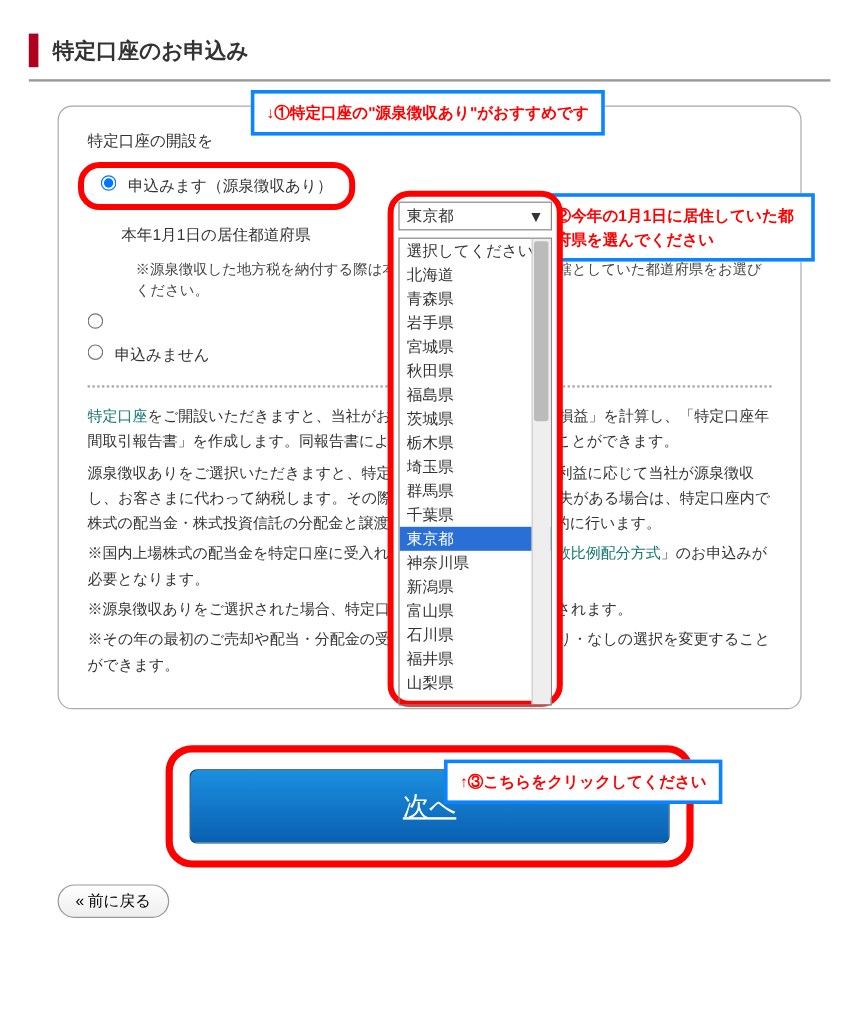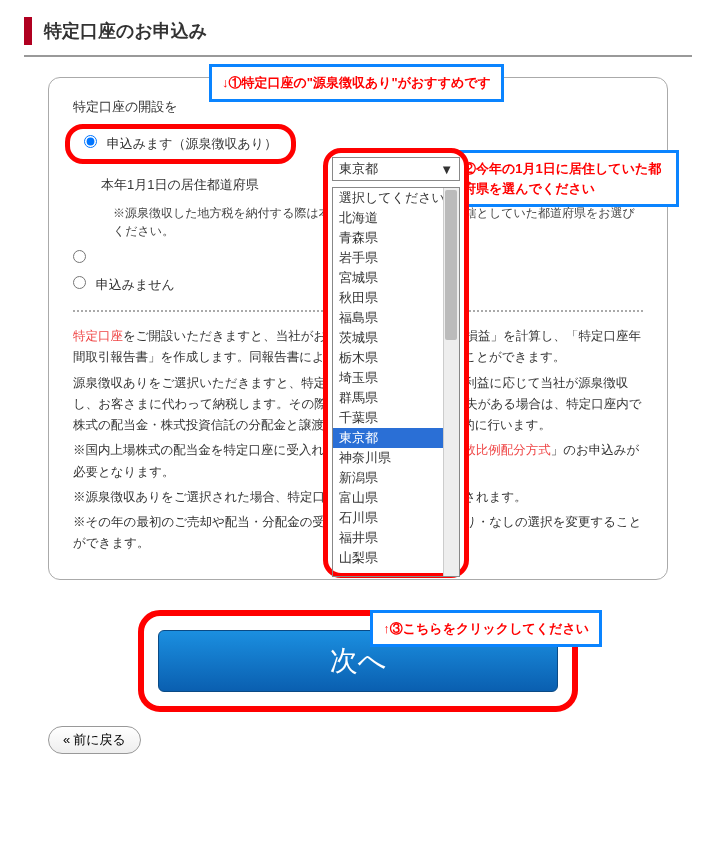--- a/index.html
+++ b/index.html
@@ -1,45 +1,45 @@
 <!DOCTYPE html>
 <html><head>
 <meta charset="utf-8">
 <style>
 * { margin: 0; padding: 0; box-sizing: border-box; }
 body { font-family: "Hiragino Sans", "Meiryo", sans-serif; font-size: 13px; color: #333; background: #fff; width: 716px; }
-.page { padding: 17px 24px; }
+.page { padding: 28px 24px; }
 .title-bar { display: flex; align-items: center; border-bottom: 2px solid #999; padding-bottom: 10px; margin-bottom: 20px; }
 .title-accent { width: 8px; height: 28px; background: #b00020; margin-right: 12px; }
 .title-text { font-size: 18px; font-weight: bold; }
 .panel { border: 1px solid #aaa; border-radius: 12px; padding: 20px 24px; margin: 0 24px 30px; position: relative; }
 .annot { border: 3px solid #0a84ff; color: #f00; font-weight: bold; font-size: 13px; padding: 6px 10px; display: inline-block; background: #fff; line-height: 1.5; }
 .annot-1 { position: absolute; top: -14px; left: 160px; }
 .annot-2 { position: absolute; top: 72px; right: -12px; width: 242px; }
-.annot-3 { position: absolute; top: 0; right: 66px; }
+.annot-3 { position: absolute; top: 12px; right: 66px; }
 .redbox { border: 5px solid #f00; border-radius: 18px; }
 .opt-wrap { display: inline-block; padding: 6px 14px; margin: 8px 17px 12px -8px; }
 .opt-line { margin: 10px 0; }
 .opt-line input { margin-right: 6px; }
 .sub { margin-left: 28px; margin-bottom: 10px; }
 .sub-label { display: inline-block; }
 .note { font-size: 12px; color: #444; margin: 4px 0 8px 40px; line-height: 1.5; }
 .dd-box { position: absolute; top: 70px; left: 274px; width: 146px; height: 430px; border: 5px solid #f00; border-radius: 18px; padding: 4px; background: #fff; z-index: 5; }
 .dd-sel { display: flex; justify-content: space-between; align-items: center; border: 1px solid #888; padding: 2px 6px; font-size: 13px; background: #fff; }
 .dd-list { border: 1px solid #888; height: 390px; overflow: hidden; margin-top: 6px; position: relative; }
 .dd-item { padding: 1px 6px; font-size: 13px; white-space: nowrap; }
 .dd-item.selected { background: #2a6fd6; color: #fff; }
 .dd-scroll { position: absolute; right: 0; top: 0; width: 16px; height: 100%; background: #eee; border-left: 1px solid #ccc; }
 .dd-thumb { position: absolute; right: 2px; top: 2px; width: 12px; height: 150px; background: #bbb; border-radius: 2px; }
 .info { border-top: 2px dotted #aaa; margin-top: 16px; padding-top: 14px; line-height: 1.7; font-size: 12.5px; }
 .info p { margin-bottom: 4px; }
-.link { color: #ef4444; }
+.link { color: #0f766e; }
 .btn-area { position: relative; margin: 0 24px; padding-bottom: 60px; }
 .next-wrap { border: 6px solid #f00; border-radius: 22px; padding: 14px; margin: 0 90px; }
-.next-btn { display: block; width: 100%; height: 62px; background: linear-gradient(#1b8fe0, #0a5fb0); color: #fff; font-size: 28px; border: 1px solid #0a4a85; border-radius: 6px; cursor: pointer; }
+.next-btn { display: block; width: 100%; height: 62px; background: linear-gradient(#1b8fe0, #0a5fb0); color: #fff; font-size: 22px; border: 1px solid #0a4a85; border-radius: 6px; cursor: pointer; text-decoration: underline; }
 .back-btn { display: inline-flex; align-items: center; border: 1px solid #999; border-radius: 16px; padding: 4px 14px; font-size: 13px; background: linear-gradient(#fff,#eee); cursor: pointer; margin-top: 14px; }
 .chev { margin-right: 6px; letter-spacing: -3px; }
 </style>
 </head>
 <body>
 
 <div class="page">
   <div class="title-bar">
     <div class="title-accent"></div>
     <div class="title-text">特定口座のお申込み</div>

